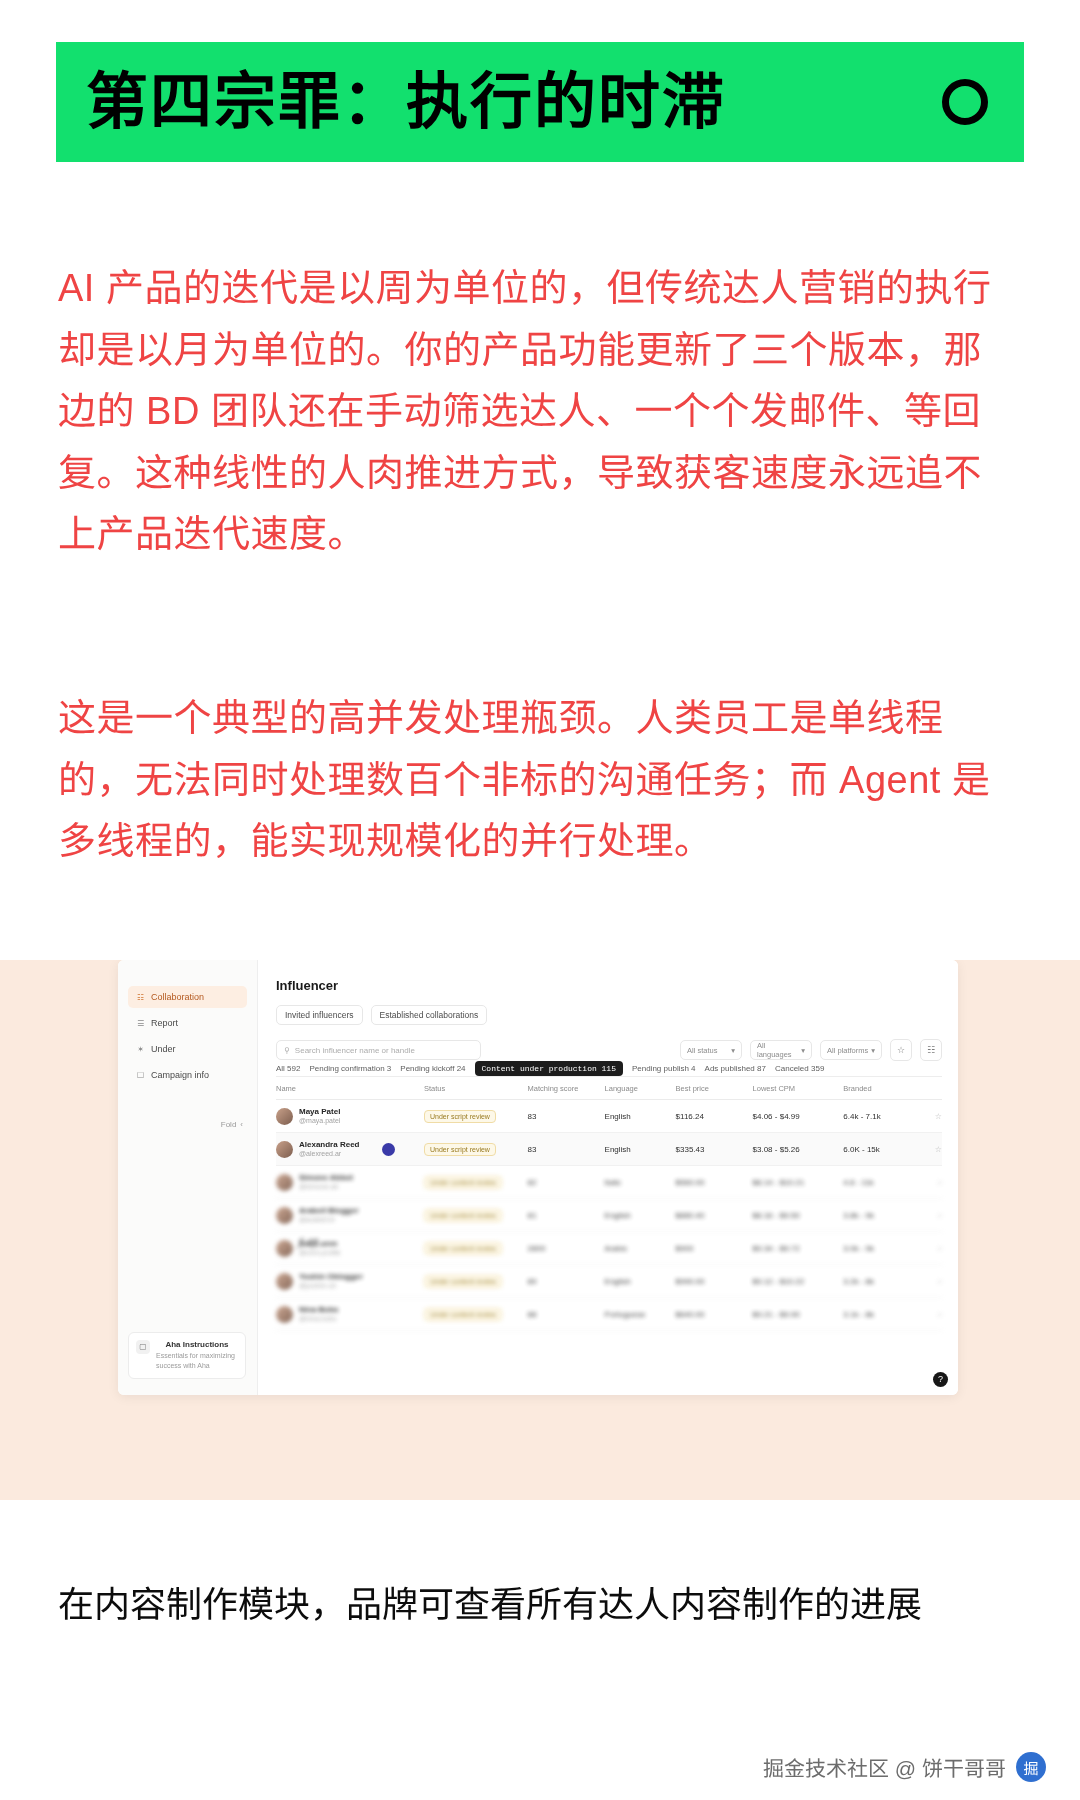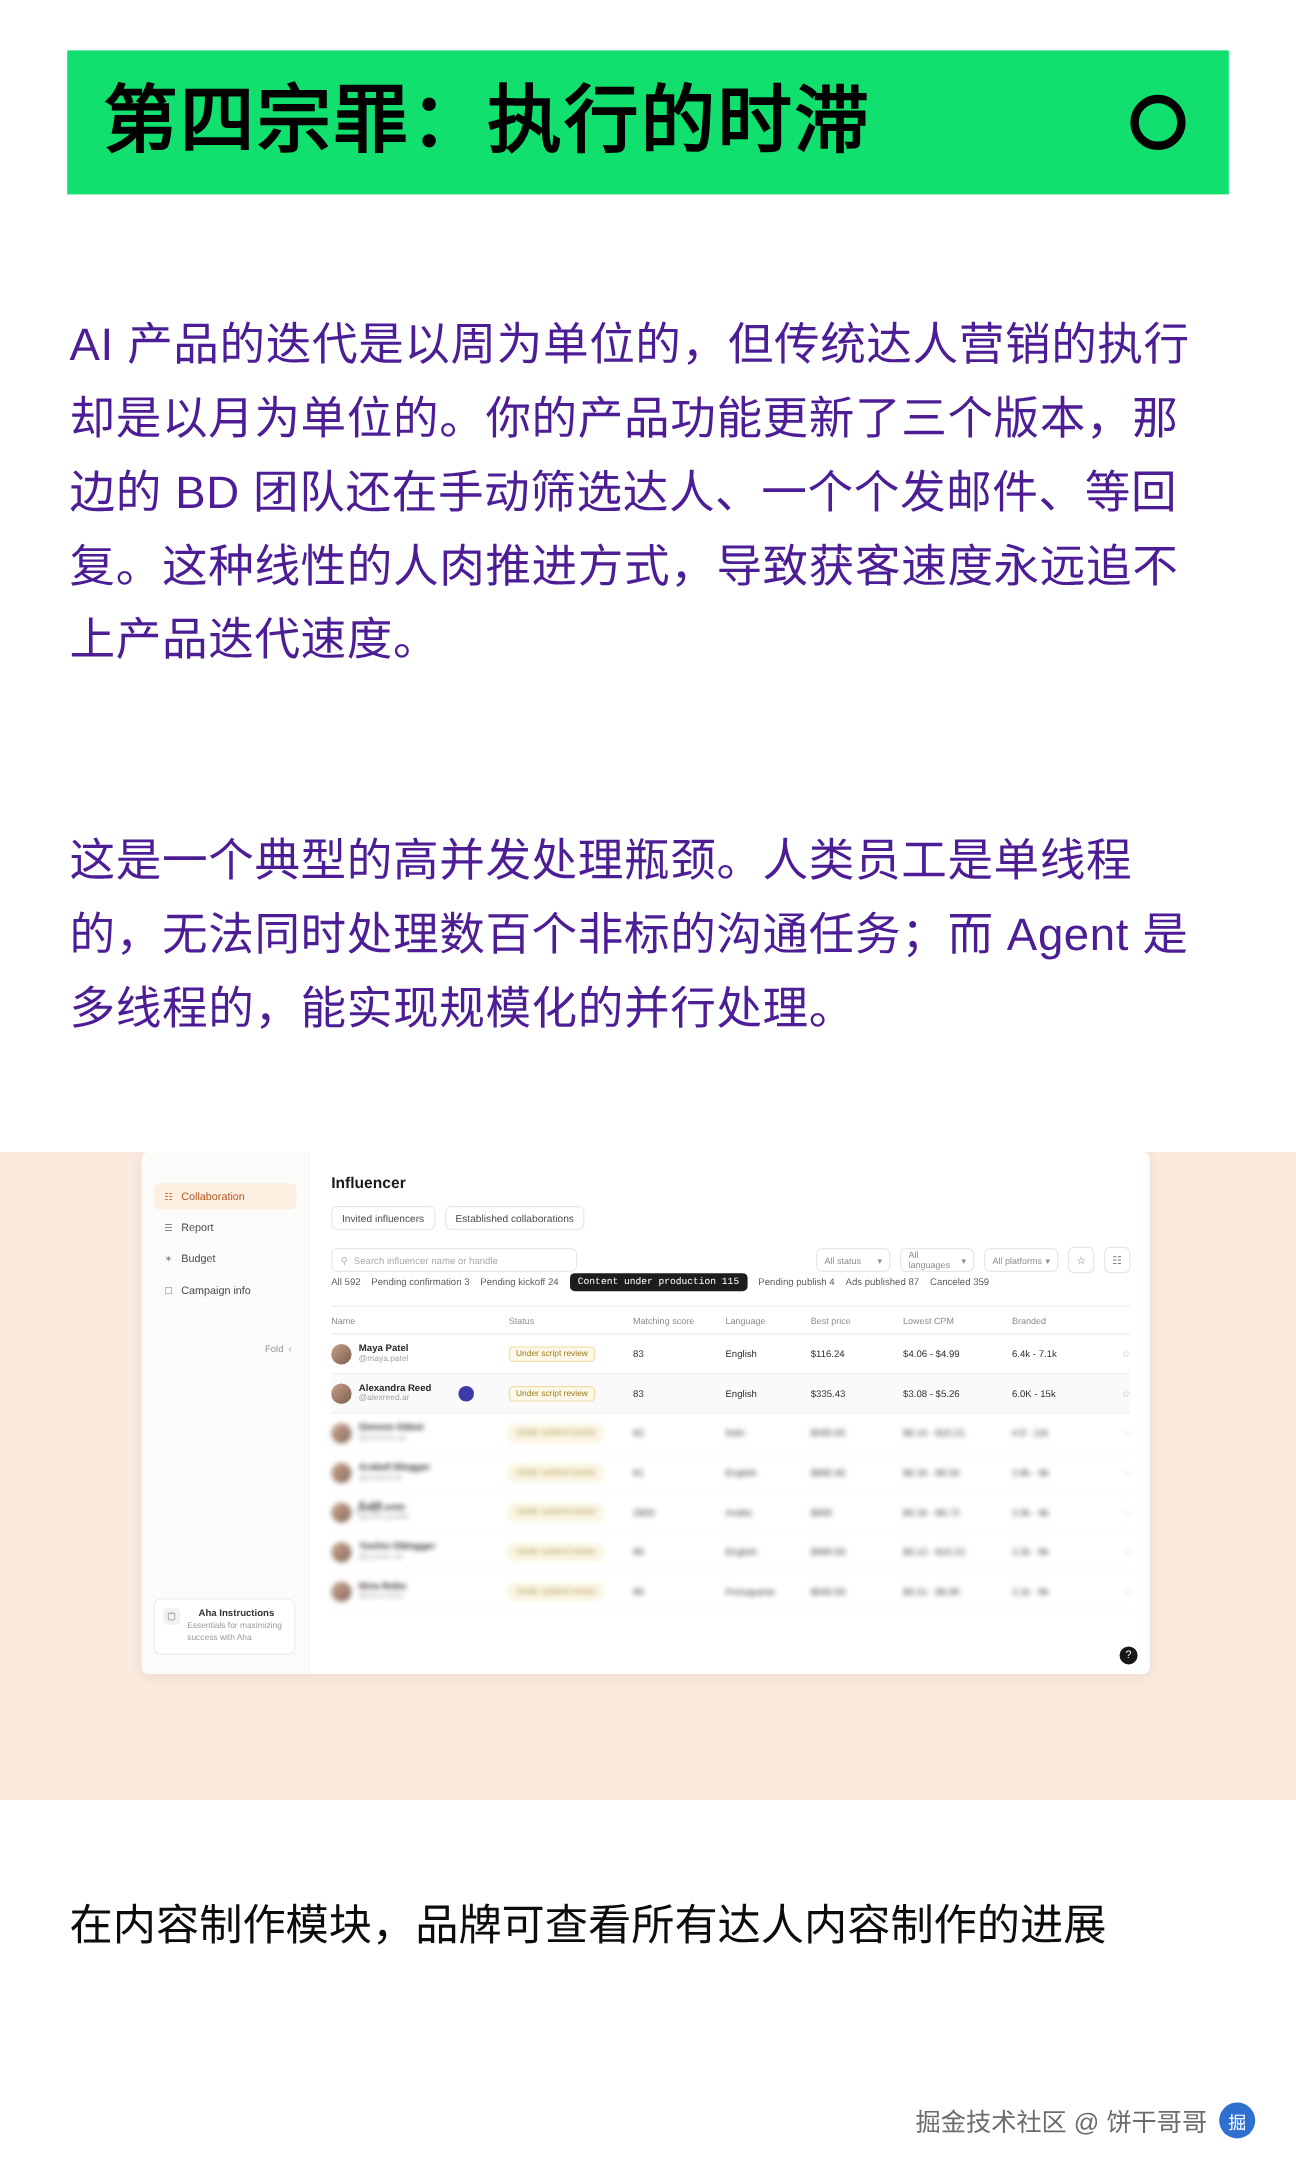--- a/index.html
+++ b/index.html
@@ -47,21 +47,21 @@
     flex: 0 0 auto;
   }
 
   
   .body-text {
     position: absolute;
     left: 58px;
     width: 962px;
     font-size: 38px;
     line-height: 1.62;
-    color: #4c1d95;
+    color: #ef4444;
     letter-spacing: 0.5px;
   }
   #para1 { top: 258px; }
   #para2 { top: 688px; }
 
   
   .shot-wrap {
     position: absolute;
     left: 0;
     top: 960px;
@@ -214,21 +214,21 @@
     white-space: nowrap;
   }
   .filter-chip.on {
     background: #1d1d1d;
     color: #ffffff;
     border-radius: 4px;
     padding: 3px 7px;
     font-family: Liberation Mono, monospace;
   }
   .tbl {
-    margin-top: 12px;
+    margin-top: 0;
     border-top: 1px solid #ededed;
   }
   .tr {
     display: flex;
     align-items: center;
     height: 32px;
     border-bottom: 1px solid #f1f1f1;
     font-size: 8px;
     color: #303030;
   }
@@ -331,21 +331,21 @@
       <div class="side-item active">
         <span class="side-ico">☷</span>
         <span>Collaboration</span>
       </div>
       <div class="side-item">
         <span class="side-ico">☰</span>
         <span>Report</span>
       </div>
       <div class="side-item">
         <span class="side-ico">✶</span>
-        <span>Budget</span>
+        <span>Under</span>
       </div>
       <div class="side-item">
         <span class="side-ico">☐</span>
         <span>Campaign info</span>
       </div>
 
       <div class="side-fold">
         <span>Fold</span>
         <span>‹</span>
       </div>

